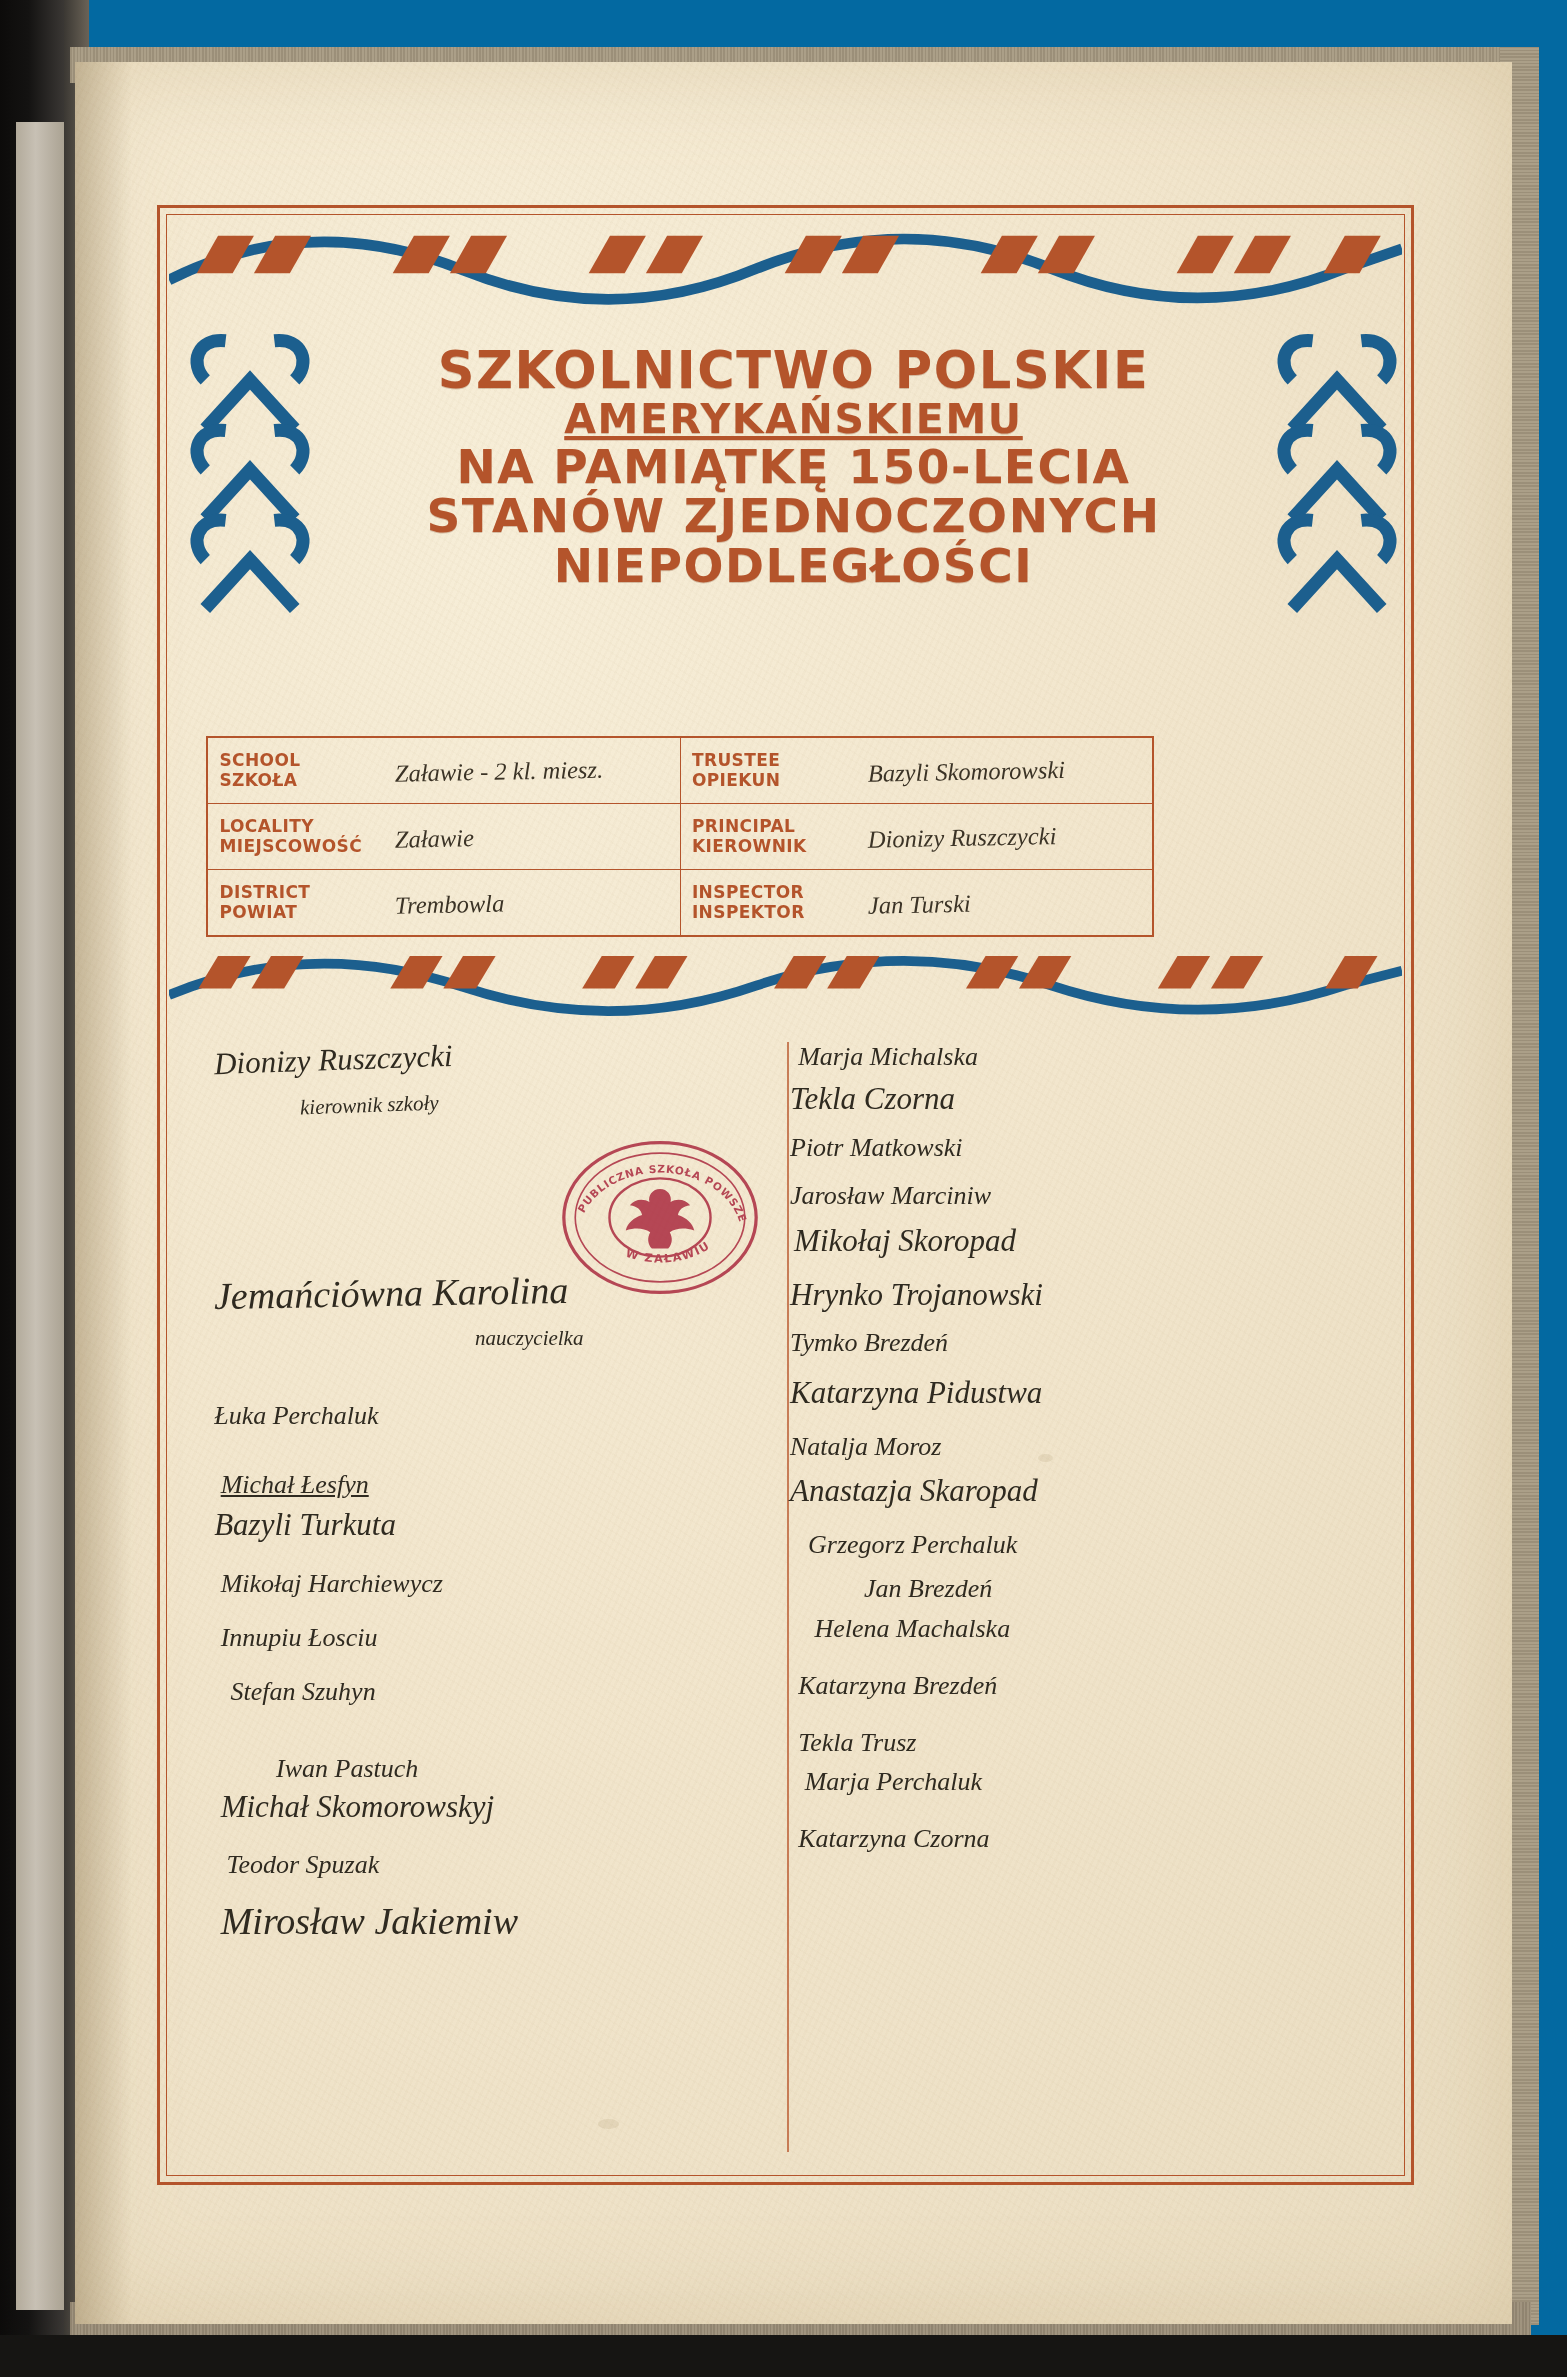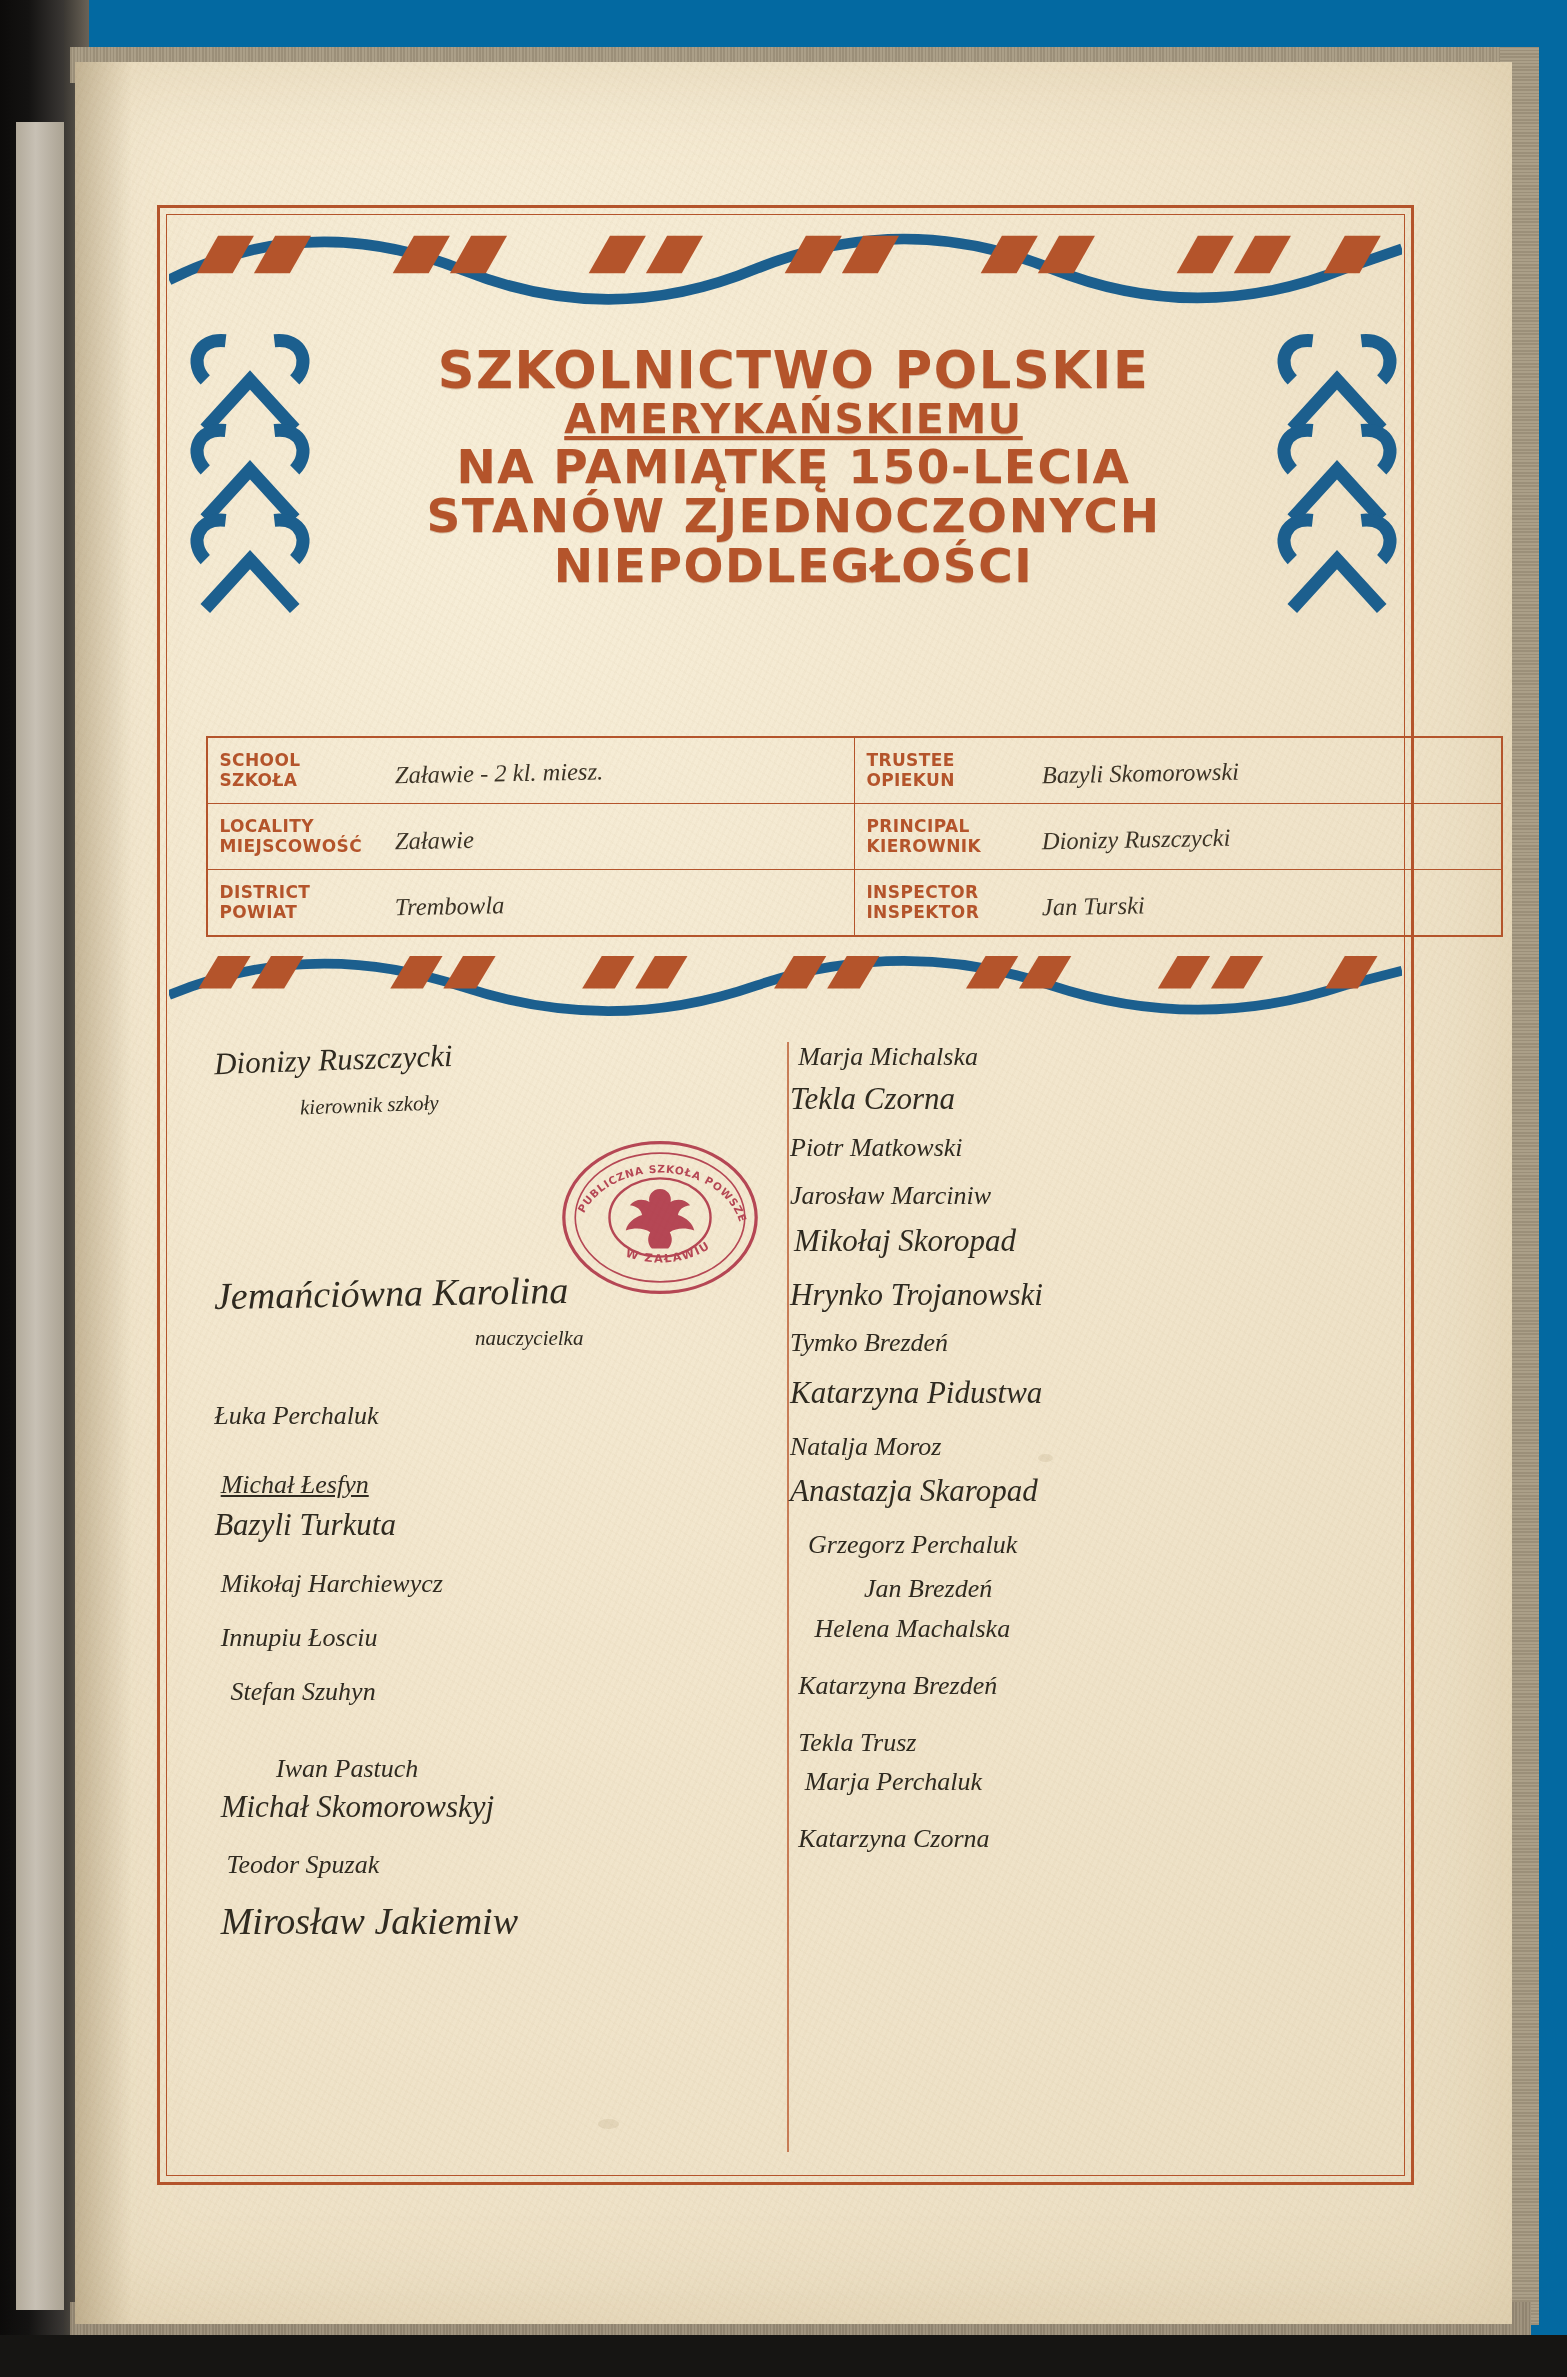--- a/index.html
+++ b/index.html
@@ -154,21 +154,21 @@
   }
   #chev-left { left: 114px; }
   #chev-right { right: 114px; }
   .chev-col svg { width: 100%; height: 100%; }
 
   
   #info-table {
     position: absolute;
     left: 131px;
     top: 674px;
-    width: 1297px;
+    width: 948px;
     border: 2.4px solid #b4542b;
     box-sizing: border-box;
   }
   .info-row {
     display: flex;
     height: 65px;
     border-bottom: 1.6px solid #b4542b;
   }
   .info-row:last-child { border-bottom: none; }
   .info-cell {

